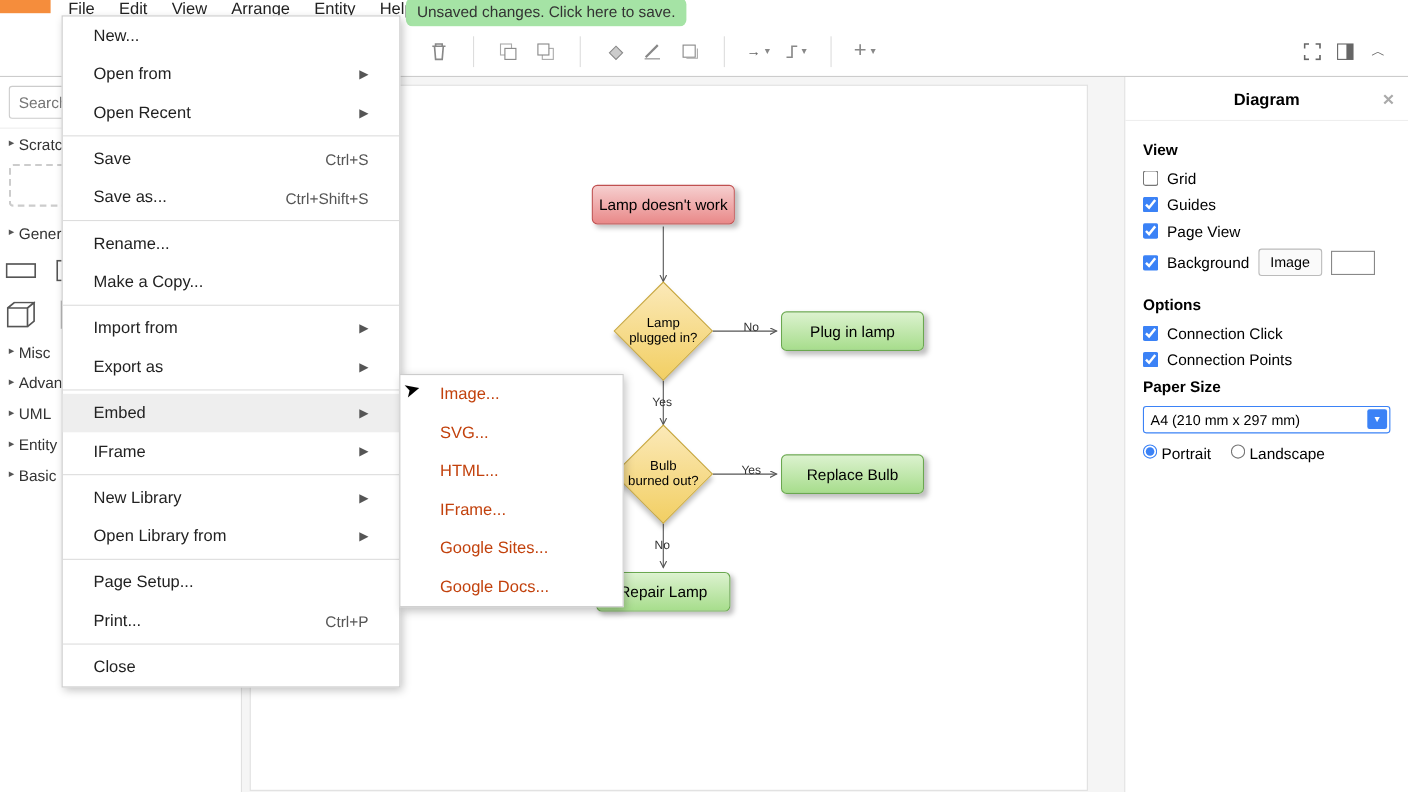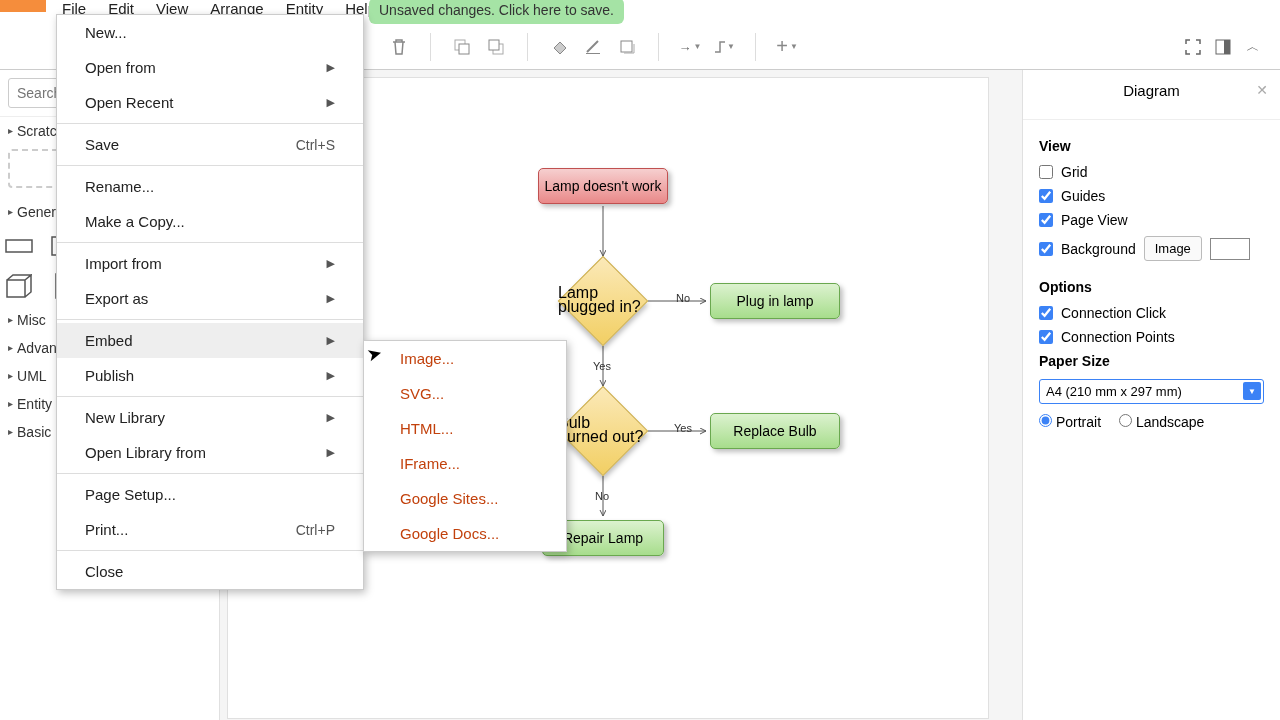--- a/index.html
+++ b/index.html
@@ -33,26 +33,26 @@
 
 .canvas { flex: 1; background: #f5f5f5; position: relative; }
 .page-bg { position: absolute; left: 8px; top: 8px; width: 760px; height: 640px; background: #fff; box-shadow: 0 0 0 1px #e0e0e0; }
 
 .flowchart { position: absolute; left: 8px; top: 8px; }
 .node { position: absolute; font-size: 14px; display: flex; align-items: center; justify-content: center; text-align: center; box-shadow: 3px 3px 5px rgba(0,0,0,0.25); }
 .node-red { background: linear-gradient(#f6cfcf,#e98989); border: 1px solid #c05050; border-radius: 5px; }
 .node-green { background: linear-gradient(#dcf2cf,#a7dd8c); border: 1px solid #6aa84f; border-radius: 5px; }
 .diamond { position: absolute; width: 90px; height: 90px; }
 .diamond .diamond-shape { width: 64px; height: 64px; background: linear-gradient(135deg,#fbe9b8,#f2cf63); border: 1px solid #c9a73a; transform: rotate(45deg); position: absolute; left: 13px; top: 13px; box-shadow: 3px 3px 5px rgba(0,0,0,0.25); }
-.diamond .diamond-label { position: absolute; width: 100%; top: 30px; text-align: left; font-size: 16px; line-height: 14px; }
+.diamond .diamond-label { position: absolute; width: 100%; top: 30px; text-align: center; font-size: 12px; line-height: 14px; }
 .edge-label { position: absolute; font-size: 11px; color: #333; }
 svg.edges { position: absolute; left: 0; top: 0; pointer-events: none; }
 
 .sidebar-right { width: 258px; border-left: 1px solid #e0e0e0; background: #fff; padding: 0; position: relative; }
-.panel-title { text-align: center; font-weight: 400; font-size: 15px; padding: 12px 0 20px; border-bottom: 1px solid #eee; position: relative; }
+.panel-title { text-align: center; font-weight: 700; font-size: 15px; padding: 12px 0 10px; border-bottom: 1px solid #eee; position: relative; }
 .panel-close { position: absolute; right: 12px; top: 12px; color: #aaa; cursor: pointer; font-size: 14px; }
 .panel-body { padding: 12px 16px; }
 .panel-heading { font-weight: 600; font-size: 14px; margin: 6px 0 10px; }
 .check-row { display: flex; align-items: center; margin: 8px 0; gap: 8px; font-size: 14px; }
 .check-row input[type=checkbox] { width: 14px; height: 14px; accent-color: #3b82f6; }
 .bg-row { display: flex; align-items: center; gap: 8px; }
 .btn-sm { border: 1px solid #bbb; background: #fafafa; border-radius: 3px; padding: 4px 10px; font-size: 13px; cursor: pointer; }
 .color-swatch { width: 40px; height: 22px; border: 1px solid #888; background: #fff; cursor: pointer; }
 .select-paper { width: 100%; border: 1px solid #3b82f6; border-radius: 3px; padding: 4px 6px; font-size: 13px; background: #fff; position: relative; }
 .select-arrow { position: absolute; right: 2px; top: 2px; width: 18px; height: 18px; background: #3b82f6; border-radius: 2px; display: flex; align-items: center; justify-content: center; color: #fff; font-size: 8px; }
@@ -296,20 +296,24 @@
     </div>
     <div class="dropdown-item">
       <span>Open Recent</span>
       <span class="submenu-arrow">▶</span>
     </div>
     <div class="dropdown-sep"></div>
     <div class="dropdown-item">
       <span>Save</span>
       <span class="shortcut">Ctrl+S</span>
     </div>
+    <div class="dropdown-item">
+      <span>Save as...</span>
+      <span class="shortcut">Ctrl+Shift+S</span>
+    </div>
     <div class="dropdown-sep"></div>
     <div class="dropdown-item">
       <span>Rename...</span>
     </div>
     <div class="dropdown-item">
       <span>Make a Copy...</span>
     </div>
     <div class="dropdown-sep"></div>
     <div class="dropdown-item">
       <span>Import from</span>
@@ -318,21 +322,21 @@
     <div class="dropdown-item">
       <span>Export as</span>
       <span class="submenu-arrow">▶</span>
     </div>
     <div class="dropdown-sep"></div>
     <div class="dropdown-item hover">
       <span>Embed</span>
       <span class="submenu-arrow">▶</span>
     </div>
     <div class="dropdown-item">
-      <span>Publish</span>
+      <span>IFrame</span>
       <span class="submenu-arrow">▶</span>
     </div>
     <div class="dropdown-sep"></div>
     <div class="dropdown-item">
       <span>New Library</span>
       <span class="submenu-arrow">▶</span>
     </div>
     <div class="dropdown-item">
       <span>Open Library from</span>
       <span class="submenu-arrow">▶</span>

